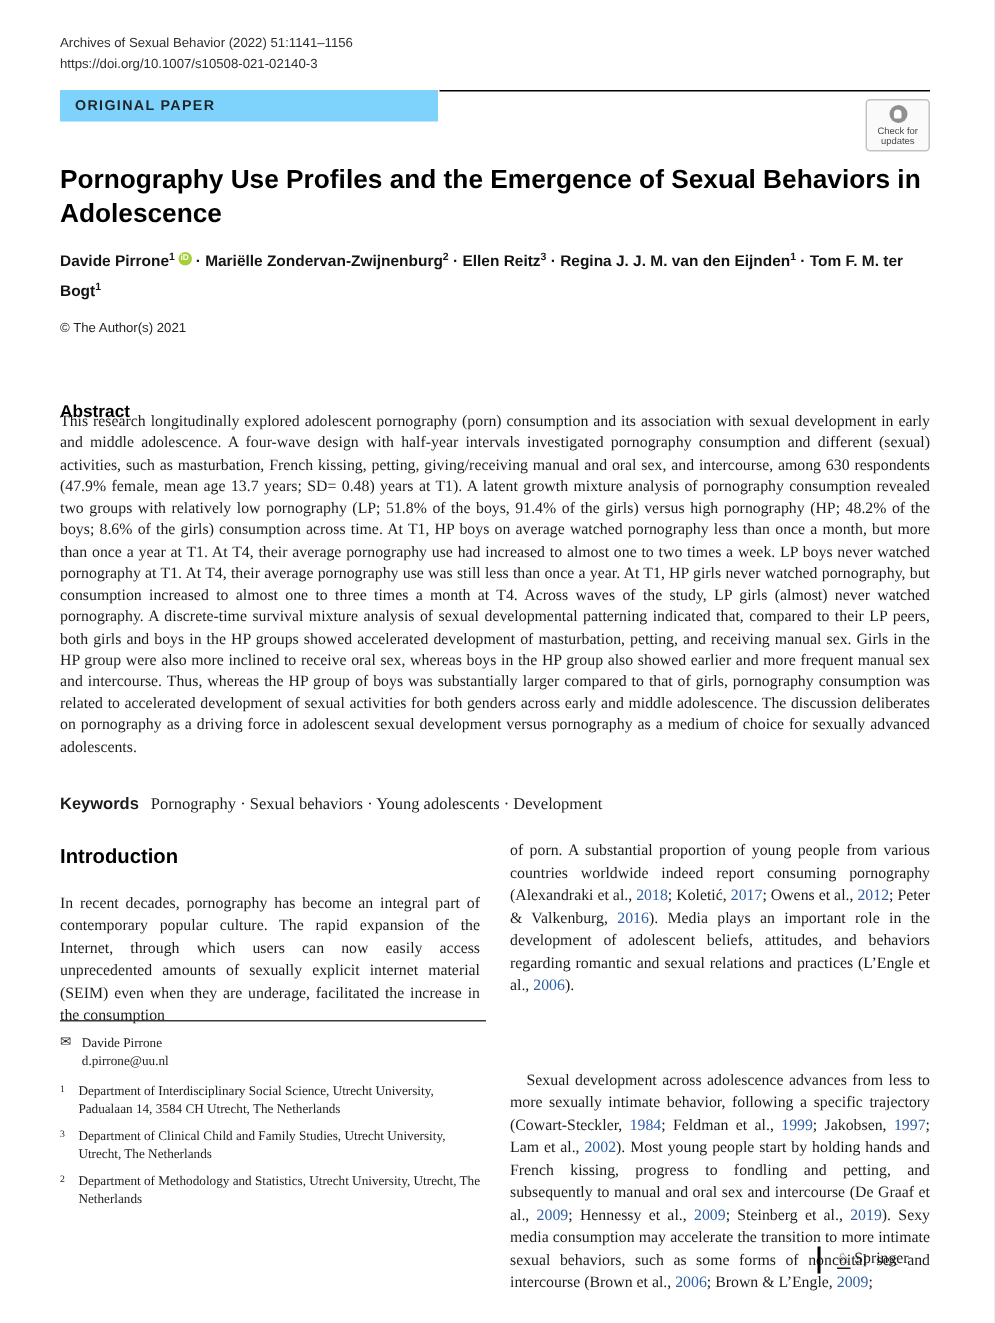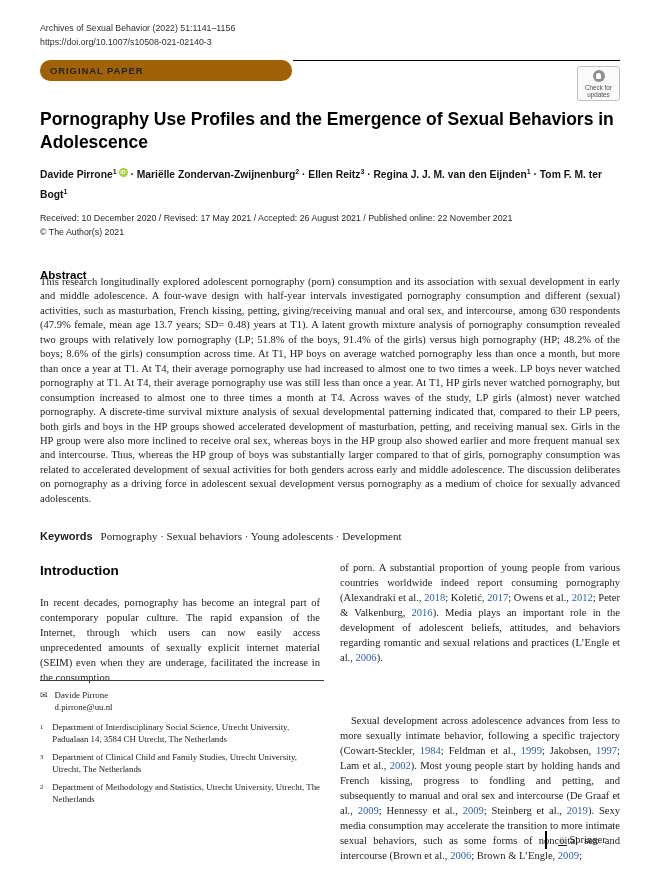--- a/index.html
+++ b/index.html
@@ -8,22 +8,22 @@
     position:relative; width:663px; height:882px; margin:0 auto;
     background:#ffffff; overflow:hidden;
     font-family:"Liberation Serif", serif; color:#1c1c1c;
   }
   
   .header { position:absolute; left:40px; top:22px; font-family:"Liberation Sans", sans-serif; font-size:8.8px; line-height:13.5px; color:#2e2e2e; }
   
   .banner-row { position:absolute; left:40px; top:60px; width:580px; height:21px; }
   .banner {
     position:absolute; left:0; top:0; width:252px; height:21px; line-height:21px;
-    background:#a16207; color:#1f242b; padding-left:10px;
-    font-family:"Liberation Sans", sans-serif; font-weight:700; font-size:9.5px; letter-spacing:0.9px;border-radius:10px;
+    background:#7dd3fc; color:#1f242b; padding-left:10px;
+    font-family:"Liberation Sans", sans-serif; font-weight:700; font-size:9.5px; letter-spacing:0.9px;
   }
   .banner-line { position:absolute; left:253px; right:0; top:0; border-top:1.4px solid #000; }
   
   .badge {
     position:absolute; left:577px; top:66px; width:43px; height:35px;
     border:1px solid #c2c2c2; border-radius:3px; background:#fafafa;
     text-align:center; font-family:"Liberation Sans", sans-serif; font-size:6.3px; line-height:7px; color:#4a4a4a;
   }
   .badge-circle { width:12px; height:12px; border-radius:50%; background:#8f8f8f; margin:3px auto 2px; position:relative; }
   .badge-circle::after { content:""; position:absolute; left:3.5px; top:2.5px; width:5px; height:6px; background:#ffffff; border-radius:2.5px 2.5px 1px 1px; }
@@ -83,21 +83,20 @@
     <div class="badge-circle"></div>
     <div>Check for</div>
     <div>updates</div>
   </div>
 
   <h1 class="title">Pornography Use Profiles and the Emergence of Sexual Behaviors in Adolescence</h1>
 
   <div class="authors"><span>Davide Pirrone</span><sup>1</sup><span class="orcid">iD</span><span class="sep"> · </span><span>Mariëlle Zondervan-Zwijnenburg</span><sup>2</sup><span class="sep"> · </span><span>Ellen Reitz</span><sup>3</sup><span class="sep"> · </span><span>Regina J. J. M. van den Eijnden</span><sup>1</sup><span class="sep"> · </span><span>Tom F. M. ter Bogt</span><sup>1</sup></div>
 
   <div class="dates">
-    <div>Received: 10 December 2020 / Revised: 17 May 2021 / Accepted: 26 August 2021 / Published online: 22 November 2021</div>
     <div>© The Author(s) 2021</div>
   </div>
 
   <div class="abstract-h">Abstract</div>
   <div class="abstract-text">This research longitudinally explored adolescent pornography (porn) consumption and its association with sexual development in early and middle adolescence. A four-wave design with half-year intervals investigated pornography consumption and different (sexual) activities, such as masturbation, French kissing, petting, giving/receiving manual and oral sex, and intercourse, among 630 respondents (47.9% female, mean age 13.7 years; SD= 0.48) years at T1). A latent growth mixture analysis of pornography consumption revealed two groups with relatively low pornography (LP; 51.8% of the boys, 91.4% of the girls) versus high pornography (HP; 48.2% of the boys; 8.6% of the girls) consumption across time. At T1, HP boys on average watched pornography less than once a month, but more than once a year at T1. At T4, their average pornography use had increased to almost one to two times a week. LP boys never watched pornography at T1. At T4, their average pornography use was still less than once a year. At T1, HP girls never watched pornography, but consumption increased to almost one to three times a month at T4. Across waves of the study, LP girls (almost) never watched pornography. A discrete-time survival mixture analysis of sexual developmental patterning indicated that, compared to their LP peers, both girls and boys in the HP groups showed accelerated development of masturbation, petting, and receiving manual sex. Girls in the HP group were also more inclined to receive oral sex, whereas boys in the HP group also showed earlier and more frequent manual sex and intercourse. Thus, whereas the HP group of boys was substantially larger compared to that of girls, pornography consumption was related to accelerated development of sexual activities for both genders across early and middle adolescence. The discussion deliberates on pornography as a driving force in adolescent sexual development versus pornography as a medium of choice for sexually advanced adolescents.</div>
 
   <div class="keywords">
     <span class="kw-label">Keywords</span><span>Pornography · Sexual behaviors · Young adolescents · Development</span>
   </div>
 

